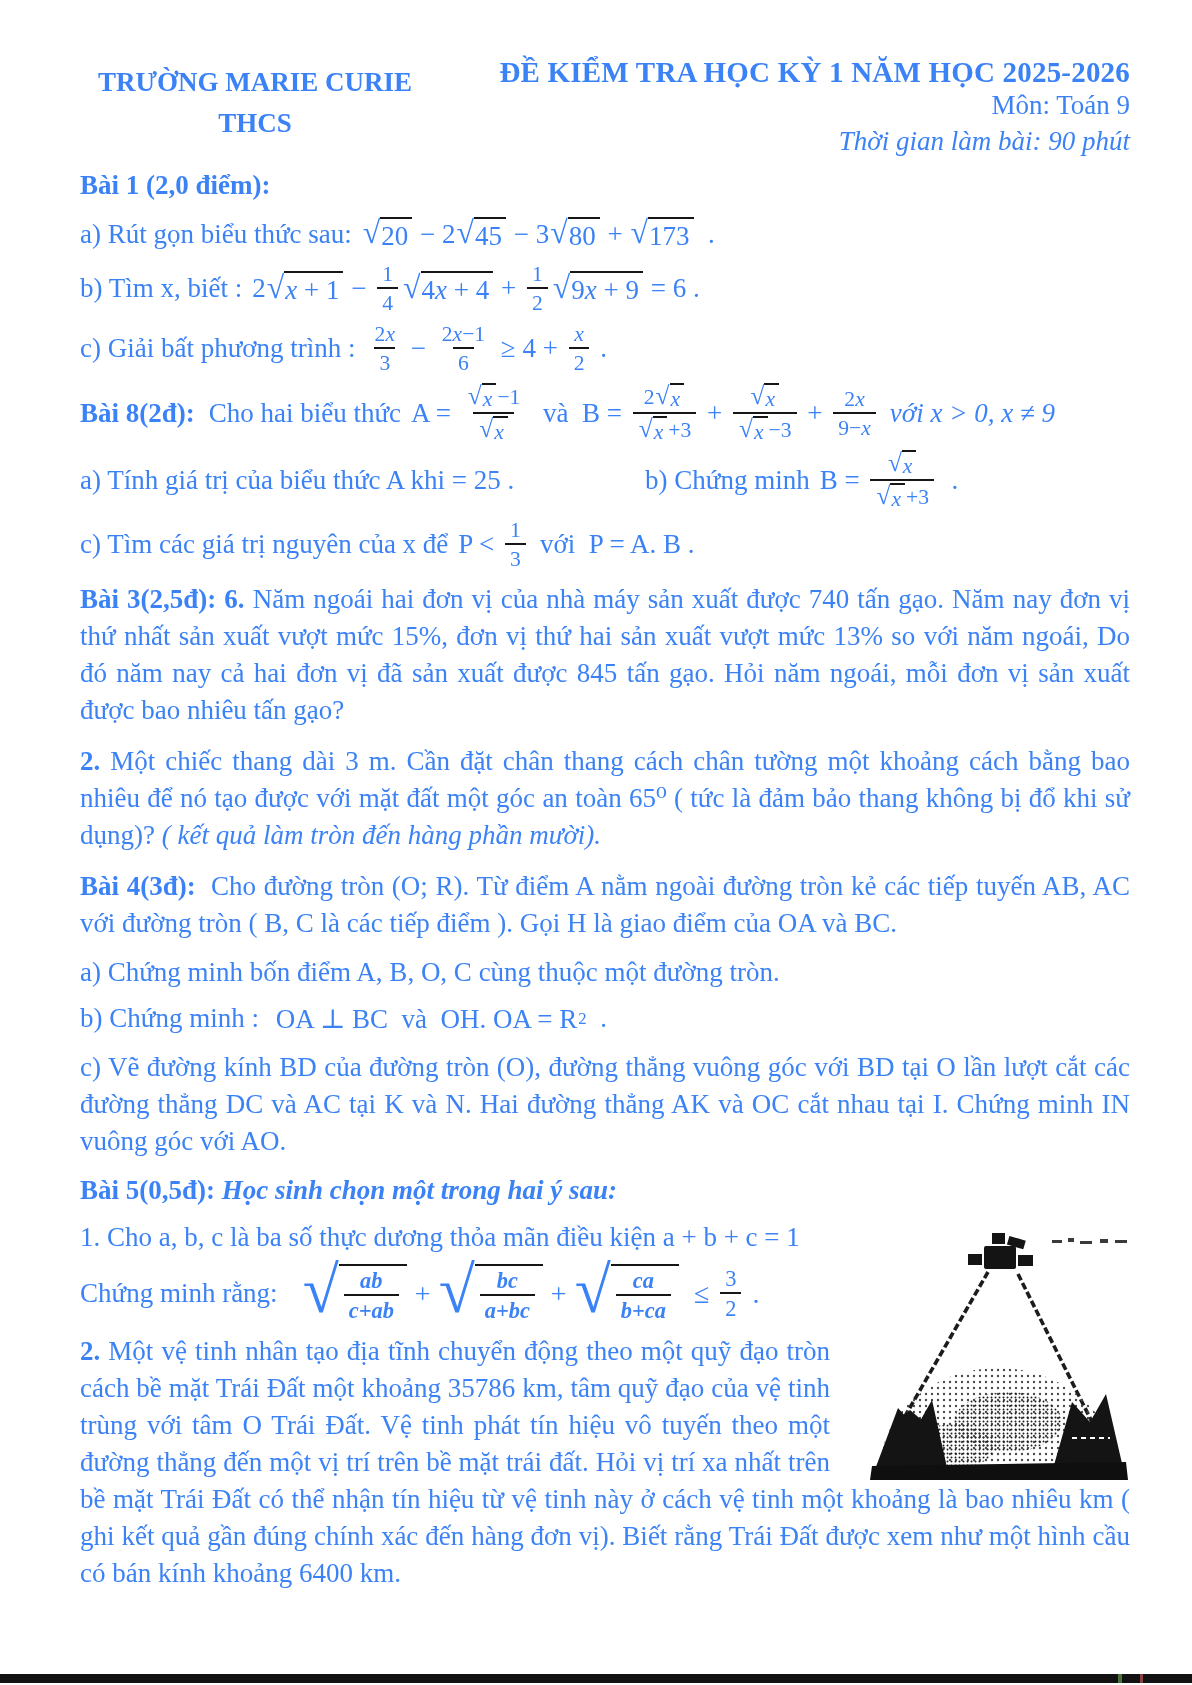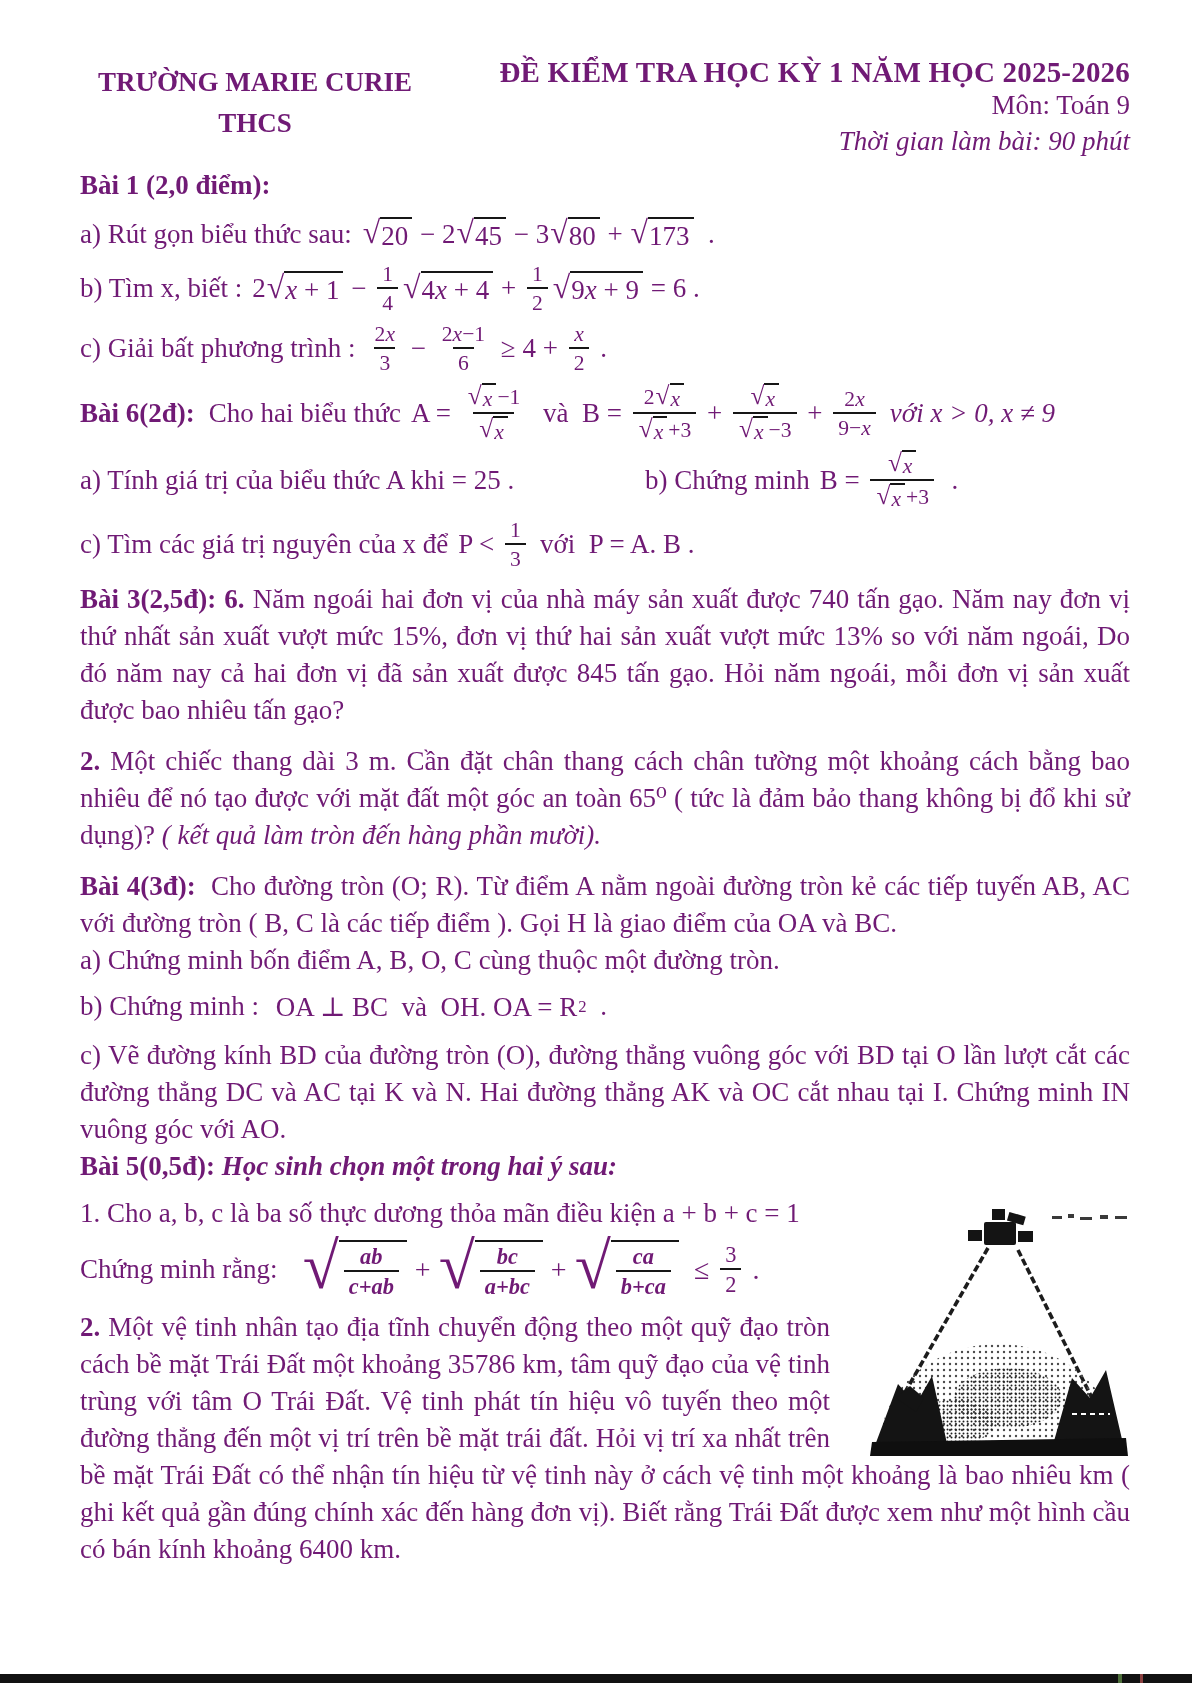--- a/index.html
+++ b/index.html
@@ -1,35 +1,35 @@
 <!DOCTYPE html>
 <html lang="vi"><head>
 <meta charset="utf-8">
 <style>
   html,body{margin:0;padding:0;background:#ffffff;}
   .page{
     width:1192px;height:1685px;position:relative;box-sizing:border-box;
-    background:#ffffff;color:#701a75;overflow:hidden;
+    background:#ffffff;color:#3b82f6;overflow:hidden;
     padding:54px 62px 0 80px;
     font-family:"Liberation Serif","DejaVu Serif",serif;
     font-size:27px;
   }
   
   .hdr{display:flex;align-items:flex-start;}
   .h-left{width:350px;text-align:center;font-weight:bold;font-size:27px;line-height:1.5;padding-top:8px;}
   .h-right{flex:1;text-align:right;}
   .h-title{font-weight:bold;font-size:29px;letter-spacing:.2px;line-height:1.25;}
   .h-subject{font-size:27px;}
   .h-duration{font-style:italic;font-size:27px;margin-top:5px;}
   
   p{margin:0;text-align:justify;line-height:37px;}
   .b{font-weight:bold;}
   .i{font-style:italic;}
   .mt6{margin-top:6px;}.mt8{margin-top:8px;}.mt10{margin-top:10px;}
-  .mt12{}.mt14{margin-top:14px;}.mt20{margin-top:10px;}
+  .mt12{margin-top:12px;}.mt14{margin-top:14px;}.mt20{margin-top:10px;}
   .mrow{display:flex;align-items:center;flex-wrap:nowrap;min-height:44px;}
   .lbl{white-space:pre;}
   .gap{margin-right:14px;}
   
   .m{display:inline-flex;align-items:center;vertical-align:middle;margin:0 10px;}
   .mtxt{white-space:pre;}
   .mit{font-style:italic;white-space:pre;}
   .mbit{font-style:italic;font-weight:bold;white-space:pre;}
   .msup{font-size:.62em;vertical-align:super;line-height:0;margin-left:1px;}
   .frac{display:inline-flex;flex-direction:column;align-items:center;text-align:center;
@@ -183,21 +183,21 @@
               <span class="mtxt">2</span>
             </span>
           </span>
           <span class="mtxt"> .</span>
         </span>
     </div>
   </section>
 
   <section>
     <div class="mrow mt8">
-      <span class="b gap">Bài 6(2đ):</span>
+      <span class="b gap">Bài 8(2đ):</span>
       <span class="lbl">Cho hai biểu thức</span>
       <span class="m">
           <span class="mtxt">A = </span>
           <span class="frac">
             <span class="num">
               <span class="sqrt">
                 <span class="rad">√</span>
                 <span class="vinc">
                   <span class="mit">x</span>
                 </span>

